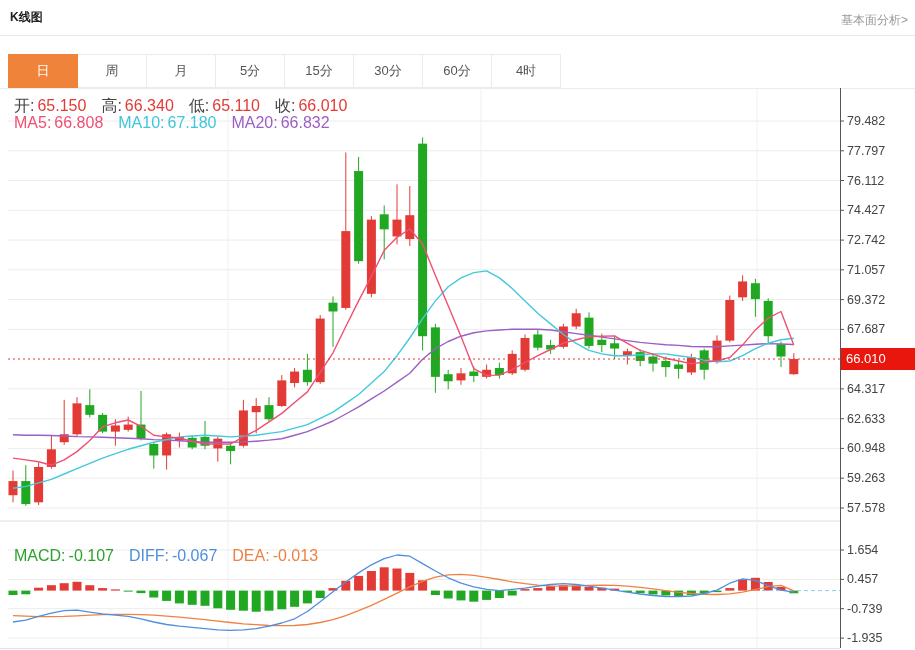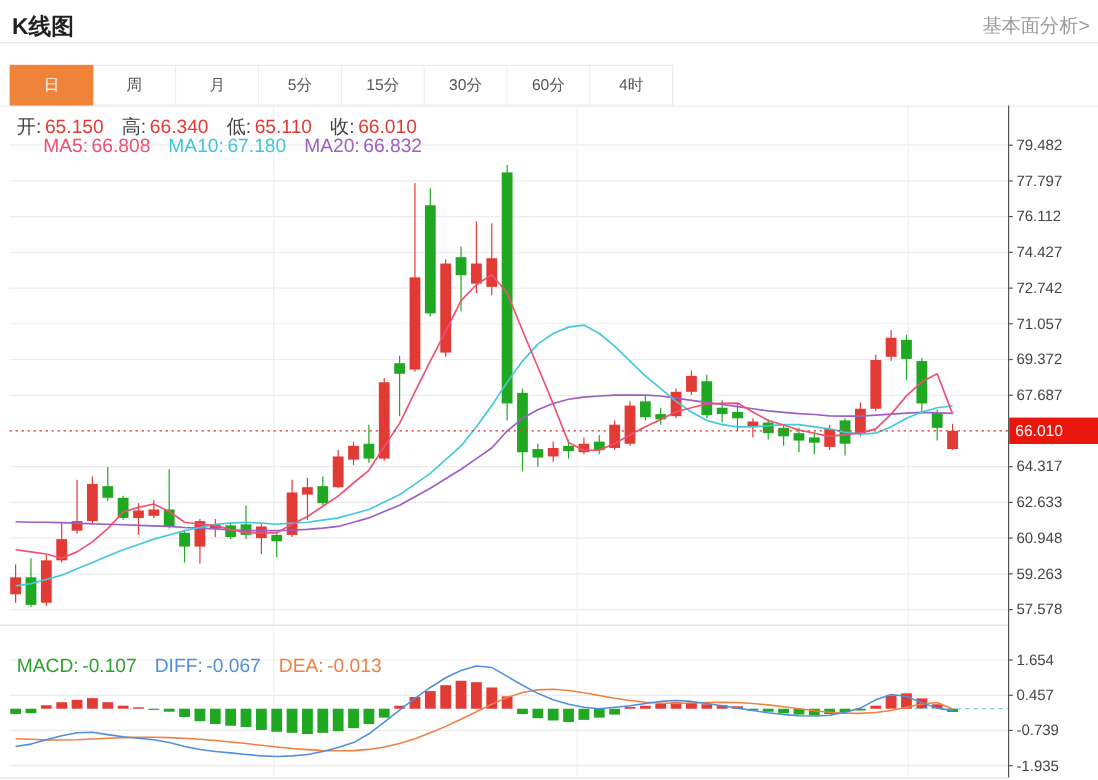--- a/index.html
+++ b/index.html
@@ -1,30 +1,30 @@
 <!DOCTYPE html>
 <html><head>
 <meta charset="utf-8">
 <style>
   html,body{margin:0;padding:0;background:#fff;}
   .page{position:relative;width:915px;height:650px;overflow:hidden;background:#fff;
         font-family:"Liberation Sans",sans-serif;}
-  .header-title{position:absolute;left:10px;top:9px;font-size:19px;font-weight:bold;color:#222;z-index:4;}
-  .header-link{position:absolute;right:7px;top:12px;font-size:16px;color:#999;cursor:pointer;text-decoration:none;z-index:4;}
+  .header-title{position:absolute;left:10px;top:9px;font-size:12px;font-weight:bold;color:#222;z-index:4;}
+  .header-link{position:absolute;right:7px;top:12px;font-size:12px;color:#999;cursor:pointer;text-decoration:none;z-index:4;}
   .hr1{position:absolute;left:0;top:35px;width:915px;height:1px;background:#e8e8e8;}
   .hr2{position:absolute;left:0;top:88px;width:915px;height:1px;background:#ebebeb;}
   .tabs{position:absolute;left:8px;top:54px;display:flex;z-index:3;}
   .tab{width:68px;height:32px;line-height:32px;text-align:center;font-size:13px;color:#555;
        background:#fff;border:1px solid #ebebeb;border-left:none;cursor:pointer;box-sizing:content-box;}
   .tab:first-child{border-left:1px solid #ebebeb;}
   .tab.active{color:#fff;border:none;width:70px;height:34px;line-height:34px;}
   svg#chart{position:absolute;left:0;top:0;z-index:1;}
   .readout{position:absolute;z-index:2;font-size:16px;white-space:nowrap;pointer-events:none;}
   .ohlc{left:14px;top:96px;}
-  .ma{left:14px;top:114px;margin-left:22px;}
+  .ma{left:14px;top:114px;}
   .macdR{left:14px;top:527px;margin-top:20px;}
   .grp{margin-right:15px;}
   .lbl{margin-right:3px;}
   .price-tag{position:absolute;left:841px;top:348px;width:74px;height:22px;line-height:22px;
              color:#fff;font-size:13px;padding-left:5px;z-index:3;box-sizing:border-box;}
 </style>
 </head>
 <body>
 
 <div class="page">

